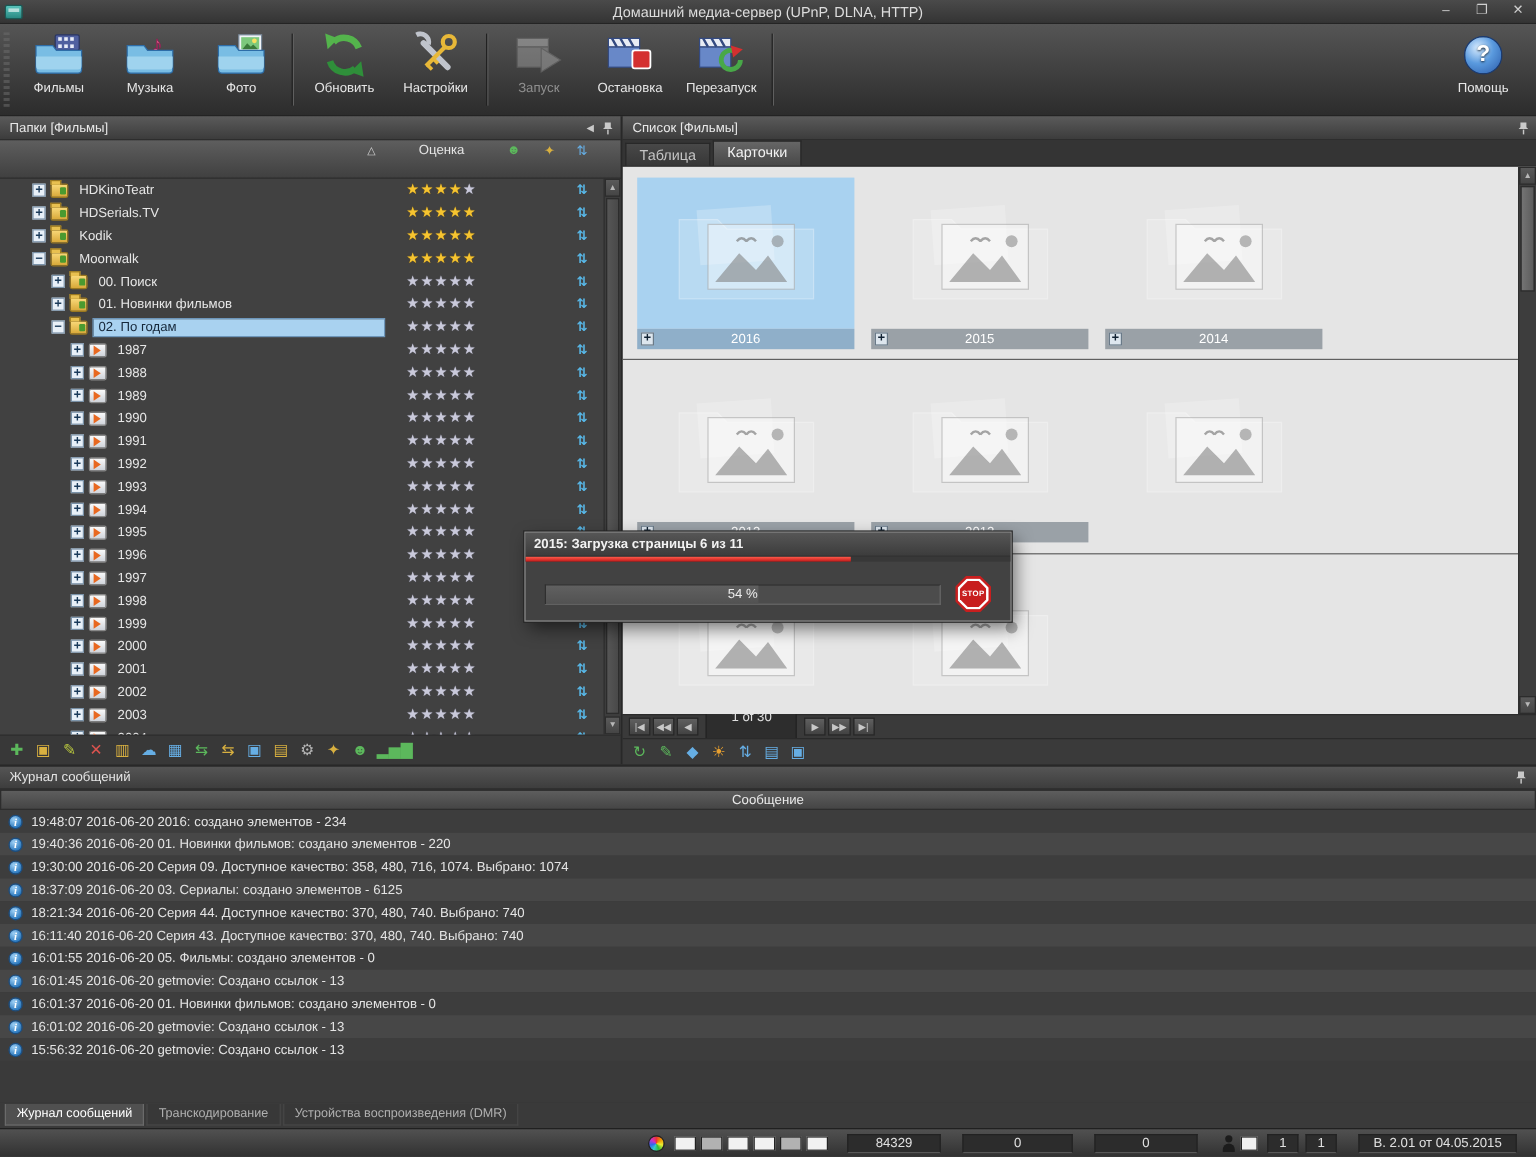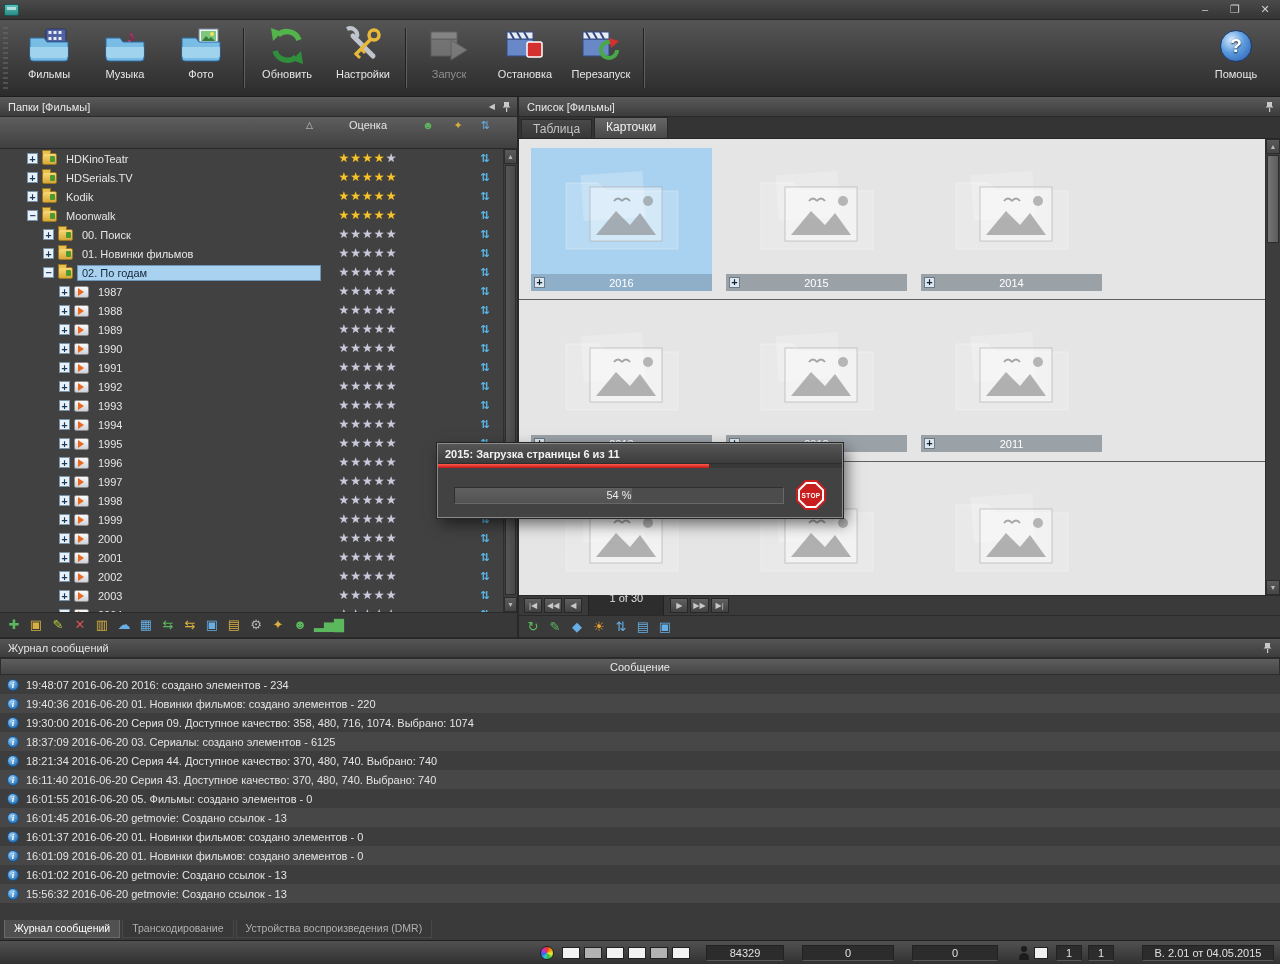--- a/index.html
+++ b/index.html
@@ -142,21 +142,21 @@
                display:flex; align-items:center; font-size:11px; }
   .sb-spacer { width:540px; flex:none; }
   .color-wheel { width:14px; height:14px; border-radius:50%; margin-right:8px; border:1px solid #222;
                  background:conic-gradient(#e33,#e90,#ee3,#3b3,#3cc,#36e,#c3c,#e33); }
   .sb-blocks { display:flex; gap:4px; margin-right:16px; }
   .sb-block { width:18px; height:12px; border:1px solid #222; }
   .sb-block.on { background:#f2f2f2; } .sb-block.dim { background:#b2b2b2; }
   .sb-box { background:#2c2c2c; border:1px solid #222; border-bottom-color:#585858; color:#e0e0e0;
             text-align:center; height:16px; line-height:14px; }
   .w78{width:78px; margin-right:18px;} .w92{width:92px; margin-right:18px;} .w86{width:86px; margin-right:20px;}
-  .w26{width:26px; margin-right:6px;} .wver{width:132px; margin-left:22px;}
+  .w26{width:26px; margin-right:6px;} .wver{width:132px; margin-left:12px;}
   .person { width:12px; height:14px; position:relative; margin-right:4px; }
   .person::before { content:""; position:absolute; left:3px; top:0; width:6px; height:6px; border-radius:50%; background:#1c1c1c; }
   .person::after { content:""; position:absolute; left:1px; top:7px; width:10px; height:7px; border-radius:5px 5px 0 0; background:#1c1c1c; }
   .white-box { width:14px; height:12px; background:#f0f0f0; border:1px solid #222; margin-right:8px; }
 
   
   .dialog { position:absolute; left:437px; top:443px; width:406px; height:75px; z-index:50; background:#424242;
             border:1px solid #8a8a8a; box-shadow:0 0 0 1px #262626, 4px 6px 14px rgba(0,0,0,.55); }
   .dlg-title { height:20px; background:linear-gradient(#565656,#3c3c3c); border-bottom:1px solid #2e2e2e;
                font:bold 11px/20px "Liberation Sans",sans-serif; color:#f2f2f2; padding-left:7px; }
@@ -188,20 +188,21 @@
     <path d="M58 40 q4 -5 8 0 M66 40 q4 -5 8 0" stroke="rgba(110,110,110,0.6)" stroke-width="2" fill="none"></path>
   </symbol>
   <symbol id="sym-pin" viewBox="0 0 9 12">
     <path d="M2 1 h5 v4 l1.5 1.5 h-8 L2 5 z" fill="#c9c9c9"></path>
     <rect x="4" y="7" width="1.2" height="4" fill="#c9c9c9"></rect>
   </symbol>
 </svg>
 
 <div class="titlebar">
   <span class="app-icon"></span>
+  <span class="title-text">Домашний медиа-сервер (UPnP, DLNA, HTTP)</span>
   <span class="win-controls">
     <span class="win-btn">–</span>
     <span class="win-btn">❐</span>
     <span class="win-btn">✕</span>
   </span>
 </div>
 
 <div class="toolbar">
   <span class="grip"></span>
 
@@ -661,31 +662,20 @@
               <svg width="132" height="100" viewBox="0 0 132 100">
                 <use href="#sym-folder-photo"></use>
               </svg>
             </div>
             <div class="card-cap">
               <span class="cap-plus"></span>
               <span class="cap-label">2012</span>
             </div>
           </div>
 
-          <div class="card">
-            <div class="card-img">
-              <svg width="132" height="100" viewBox="0 0 132 100">
-                <use href="#sym-folder-photo"></use>
-              </svg>
-            </div>
-            <div class="card-cap">
-              <span class="cap-plus"></span>
-              <span class="cap-label">2011</span>
-            </div>
-          </div>
 
           <div class="card">
             <div class="card-img">
               <svg width="132" height="100" viewBox="0 0 132 100">
                 <use href="#sym-folder-photo"></use>
               </svg>
             </div>
 
           </div>
 
@@ -795,24 +785,20 @@
       <div class="log-row">
         <span class="info-ic"></span>
         <span class="log-msg">16:01:45 2016-06-20 getmovie: Создано ссылок - 13</span>
       </div>
 
       <div class="log-row">
         <span class="info-ic"></span>
         <span class="log-msg">16:01:37 2016-06-20 01. Новинки фильмов: создано элементов - 0</span>
       </div>
 
-      <div class="log-row">
-        <span class="info-ic"></span>
-        <span class="log-msg">16:01:09 2016-06-20 01. Новинки фильмов: создано элементов - 0</span>
-      </div>
 
       <div class="log-row">
         <span class="info-ic"></span>
         <span class="log-msg">16:01:02 2016-06-20 getmovie: Создано ссылок - 13</span>
       </div>
 
       <div class="log-row">
         <span class="info-ic"></span>
         <span class="log-msg">15:56:32 2016-06-20 getmovie: Создано ссылок - 13</span>
       </div>

